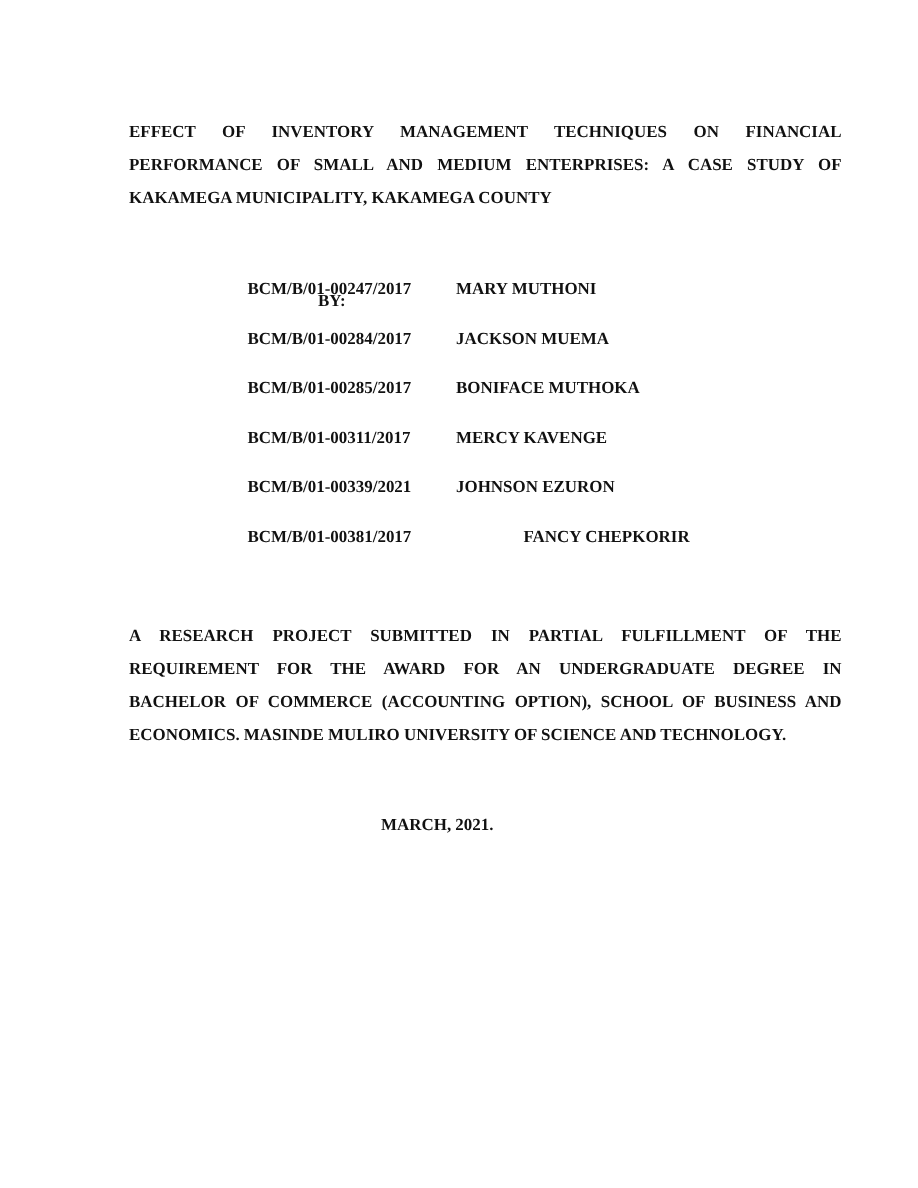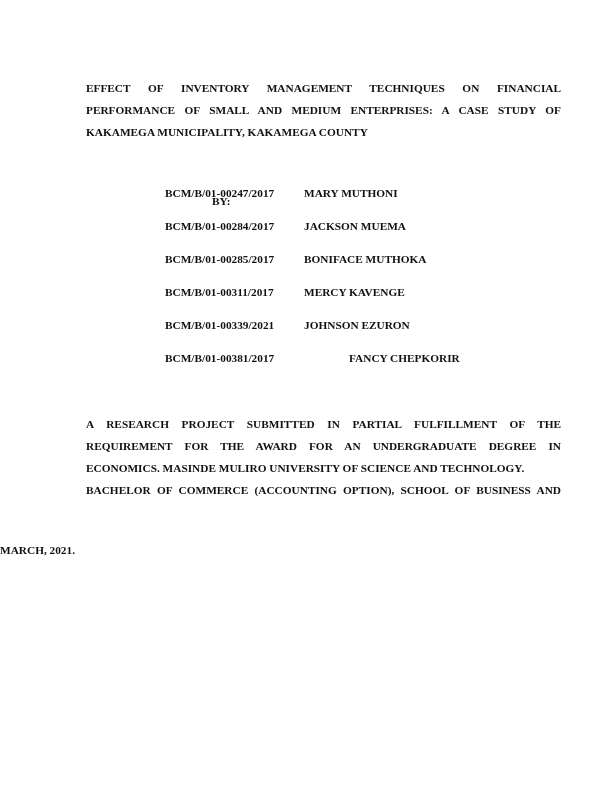--- a/index.html
+++ b/index.html
@@ -55,20 +55,21 @@
     }
     .author-name {
       position: absolute;
       top: 0;
     }
     .date {
       position: absolute;
       left: 0;
       width: 583px;
       top: 544px;
+      text-align: center;
     }
   </style>
 </head>
 <body>
 
 <div id="title-block" class="justify">
   <span class="line">EFFECT OF INVENTORY MANAGEMENT TECHNIQUES ON FINANCIAL</span>
   <span class="line">PERFORMANCE OF SMALL AND MEDIUM ENTERPRISES: A CASE STUDY OF</span>
   <span class="line last">KAKAMEGA MUNICIPALITY, KAKAMEGA COUNTY</span>
 </div>
@@ -98,17 +99,17 @@
   </div>
   <div class="author-row" style="top:352px;">
     <span class="author-id">BCM/B/01-00381/2017</span>
     <span class="author-name" style="left:142px;margin-left:48px;">FANCY CHEPKORIR</span>
   </div>
 </div>
 
 <div id="submission-block" class="justify">
   <span class="line">A RESEARCH PROJECT SUBMITTED IN PARTIAL FULFILLMENT OF THE</span>
   <span class="line">REQUIREMENT FOR THE AWARD FOR AN UNDERGRADUATE DEGREE IN</span>
+  <span class="line">BACHELOR OF COMMERCE (ACCOUNTING OPTION), SCHOOL OF BUSINESS AND</span>
   <span class="line last">ECONOMICS. MASINDE MULIRO UNIVERSITY OF SCIENCE AND TECHNOLOGY.</span>
-  <span class="line">BACHELOR OF COMMERCE (ACCOUNTING OPTION), SCHOOL OF BUSINESS AND</span>
 </div>
 
 <div class="date">MARCH, 2021.</div>
 
 </body></html>

